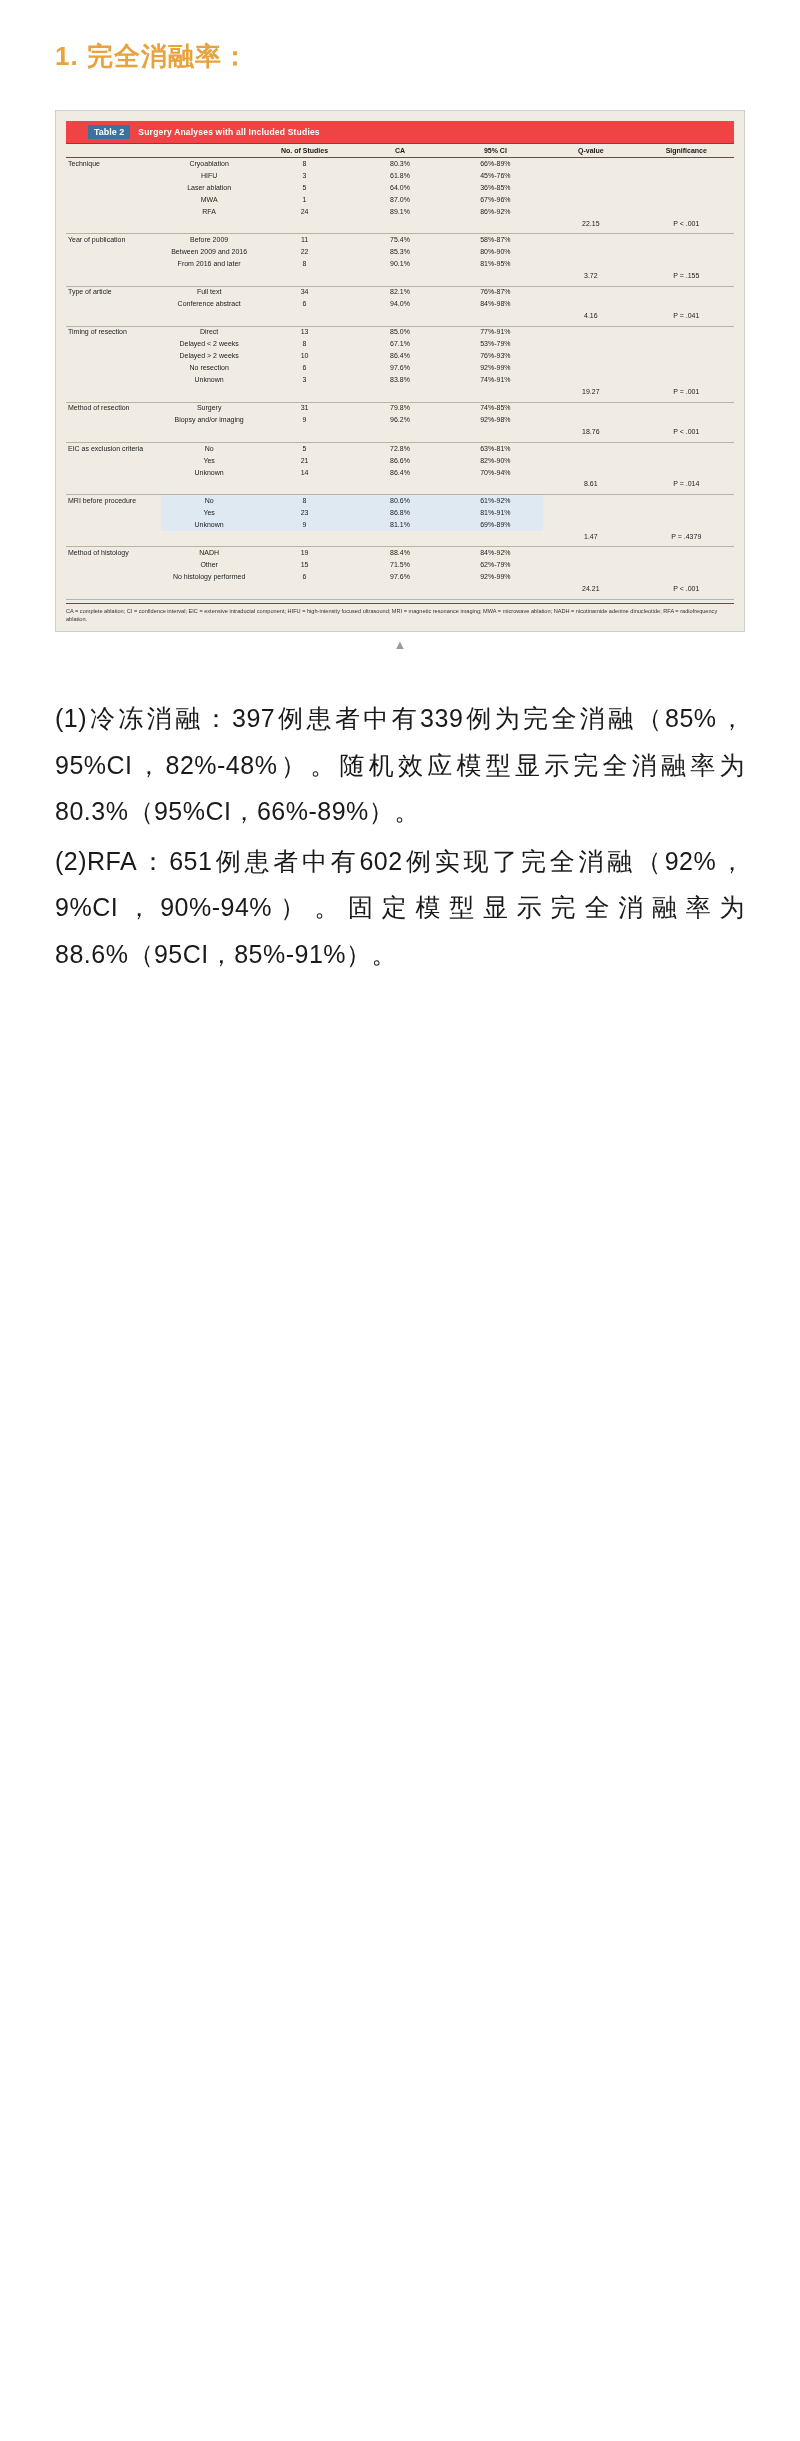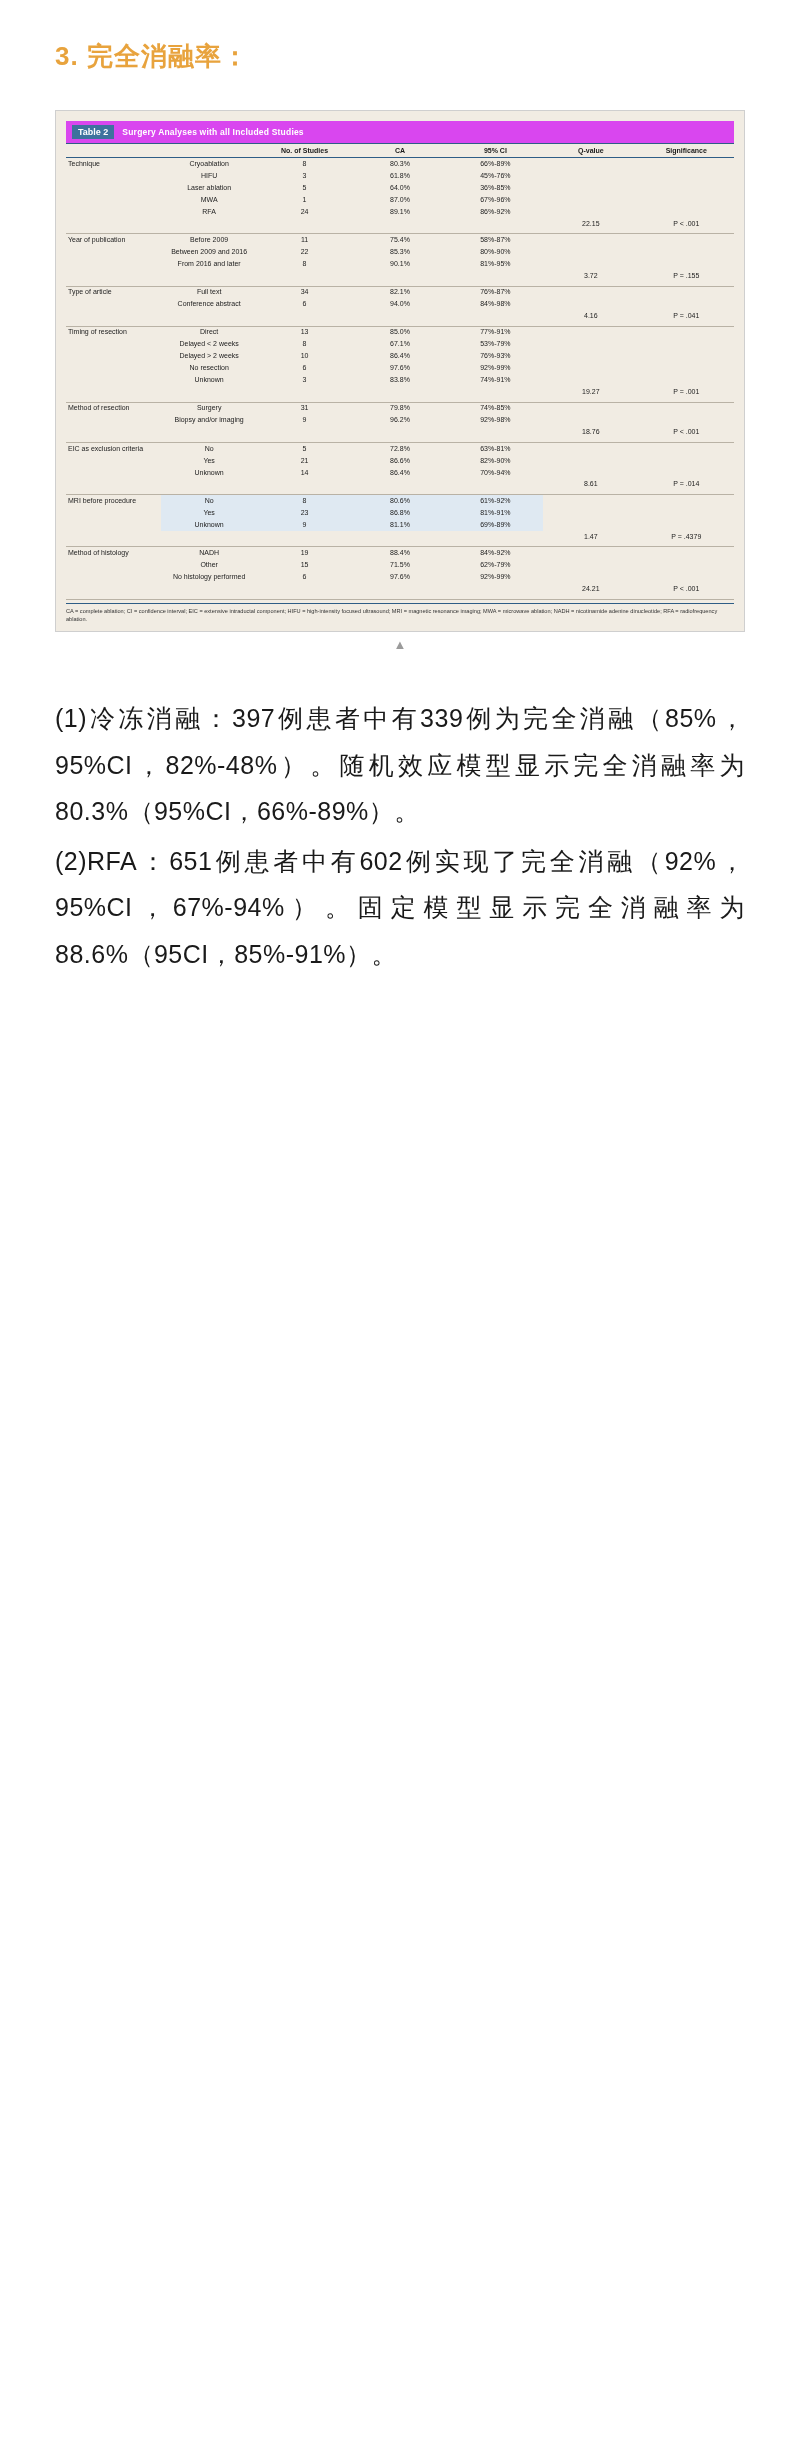--- a/index.html
+++ b/index.html
@@ -38,25 +38,25 @@
     margin: 36px 0 10px 0;
   }
   
   .tbl-figure {
     border: 1px solid #cfcfcf;
     background: #f1ece3;
     padding: 10px 10px 8px 10px;
     box-sizing: border-box;
   }
   .tbl-head {
-    background: #d946ef;
+    background: #ef4444;
     color: #fff;
     display: flex;
     align-items: center;
-    padding: 4px 6px;
+    padding: 4px 22px;
     font-size: 9px;
   }
   .tbl-head .tbl-num {
     background: #3e729e;
     padding: 2px 6px;
     font-weight: bold;
     margin-right: 8px;
     font-size: 9px;
   }
   .tbl-head .tbl-cap {
@@ -128,21 +128,21 @@
   }
   .list-block p {
     margin: 0 0 4px 0;
   }
 </style>
 </head>
 <body>
 
 <div class="page">
 
-  <h2 class="section-title">3. 完全消融率：</h2>
+  <h2 class="section-title">1. 完全消融率：</h2>
 
 
   <div class="figure-wrap">
     <div class="tbl-figure">
       <div class="tbl-head">
         <span class="tbl-num">Table 2</span>
         <span class="tbl-cap">Surgery Analyses with all Included Studies</span>
       </div>
       <table class="data">
         <thead>
@@ -465,16 +465,16 @@
             </tr>
           </tbody>
       </table>
       <div class="tbl-foot">CA = complete ablation; CI = confidence interval; EIC = extensive intraductal component; HIFU = high-intensity focused ultrasound; MRI = magnetic resonance imaging; MWA = microwave ablation; NADH = nicotinamide adenine dinucleotide; RFA = radiofrequency ablation.</div>
     </div>
     <div class="fig-caret">▲</div>
   </div>
 
   <div class="list-block">
     <p class="body-para">(1)冷冻消融：397例患者中有339例为完全消融（85%，95%CI，82%-48%）。随机效应模型显示完全消融率为80.3%（95%CI，66%-89%）。</p>
-    <p class="body-para">(2)RFA：651例患者中有602例实现了完全消融（92%，95%CI，67%-94%）。固定模型显示完全消融率为88.6%（95CI，85%-91%）。</p>
+    <p class="body-para">(2)RFA：651例患者中有602例实现了完全消融（92%，9%CI，90%-94%）。固定模型显示完全消融率为88.6%（95CI，85%-91%）。</p>
   </div>
 
 </div>
 
 </body></html>

